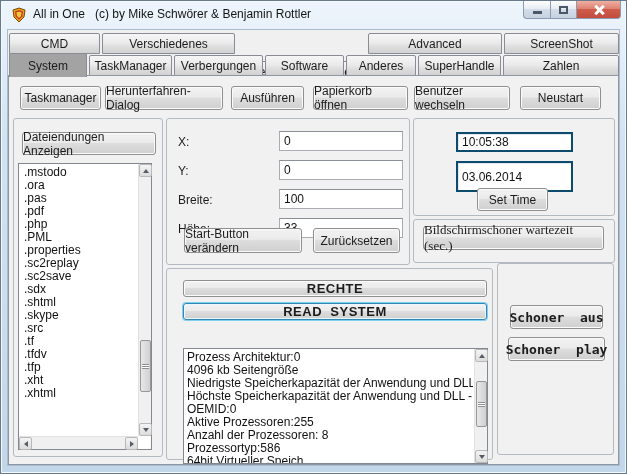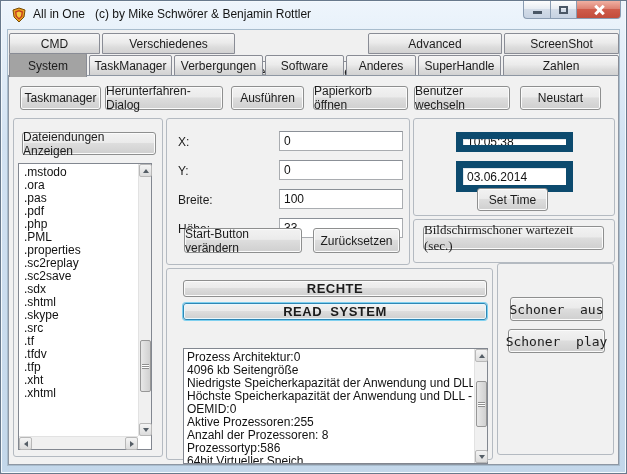--- a/index.html
+++ b/index.html
@@ -39,24 +39,24 @@
   .tabpage{position:absolute;left:8px;top:75px;width:611px;height:390px;border:1px solid #8e97a3;background:#f1f1f1;}
 
   
   .btn{position:absolute;border:1px solid #8e8f8f;border-radius:3px;font-size:12px;color:#1c1c1c;
        display:flex;align-items:center;justify-content:center;
        background:linear-gradient(#f2f2f2,#ebebeb 45%,#dddddd 50%,#cfcfcf);
        box-shadow:inset 0 0 0 1px #fbfbfb;}
   .btn.bold{font-weight:bold;font-size:13px;letter-spacing:.5px;white-space:pre;}
   .btn.focusring{border:1px solid #2f87b5;box-shadow:0 0 0 1px #7fd0ef, inset 0 0 0 1px #e9f7fd;}
   .btn.serif{font-family:"Liberation Serif",serif;font-size:13px;}
-  .btn.pixel{font-family:"DejaVu Sans Mono",monospace;font-weight:normal;font-size:13px;white-space:pre;}
+  .btn.pixel{font-family:"DejaVu Sans Mono",monospace;font-weight:bold;font-size:13px;white-space:pre;margin-top:8px;}
   .input{position:absolute;border:1px solid #a9acb0;border-top-color:#8b9097;background:#fff;
          font-size:12px;color:#111;padding:0 0 0 4px;}
-  .input.sunken{box-shadow:inset 1px 1px 0 #e3e8ec;border:7px solid #0c4a6e;}
+  .input.sunken{box-shadow:inset 1px 1px 0 #e3e8ec;border:2px solid #0c4a6e;}
   .gb{position:absolute;border:1px solid #b4bac1;border-radius:3px;}
   .lbl{position:absolute;font-size:12px;color:#1c1c1c;}
 
   
   .listbox{position:absolute;left:18px;top:163px;width:134px;height:287px;background:#fff;border:1px solid #828790;}
   .list-items{position:absolute;left:0;top:2px;right:13px;bottom:13px;overflow:hidden;}
   .list-item{height:13px;line-height:13px;font-size:12px;color:#111;padding-left:5px;white-space:nowrap;}
   .textbox{position:absolute;left:183px;top:348px;width:305px;height:116px;background:#fff;border:1px solid #828790;}
   .text-lines{position:absolute;left:3px;top:2px;right:14px;bottom:0;overflow:hidden;}
   .text-line{height:13px;line-height:13px;font-size:12px;color:#111;white-space:nowrap;}

